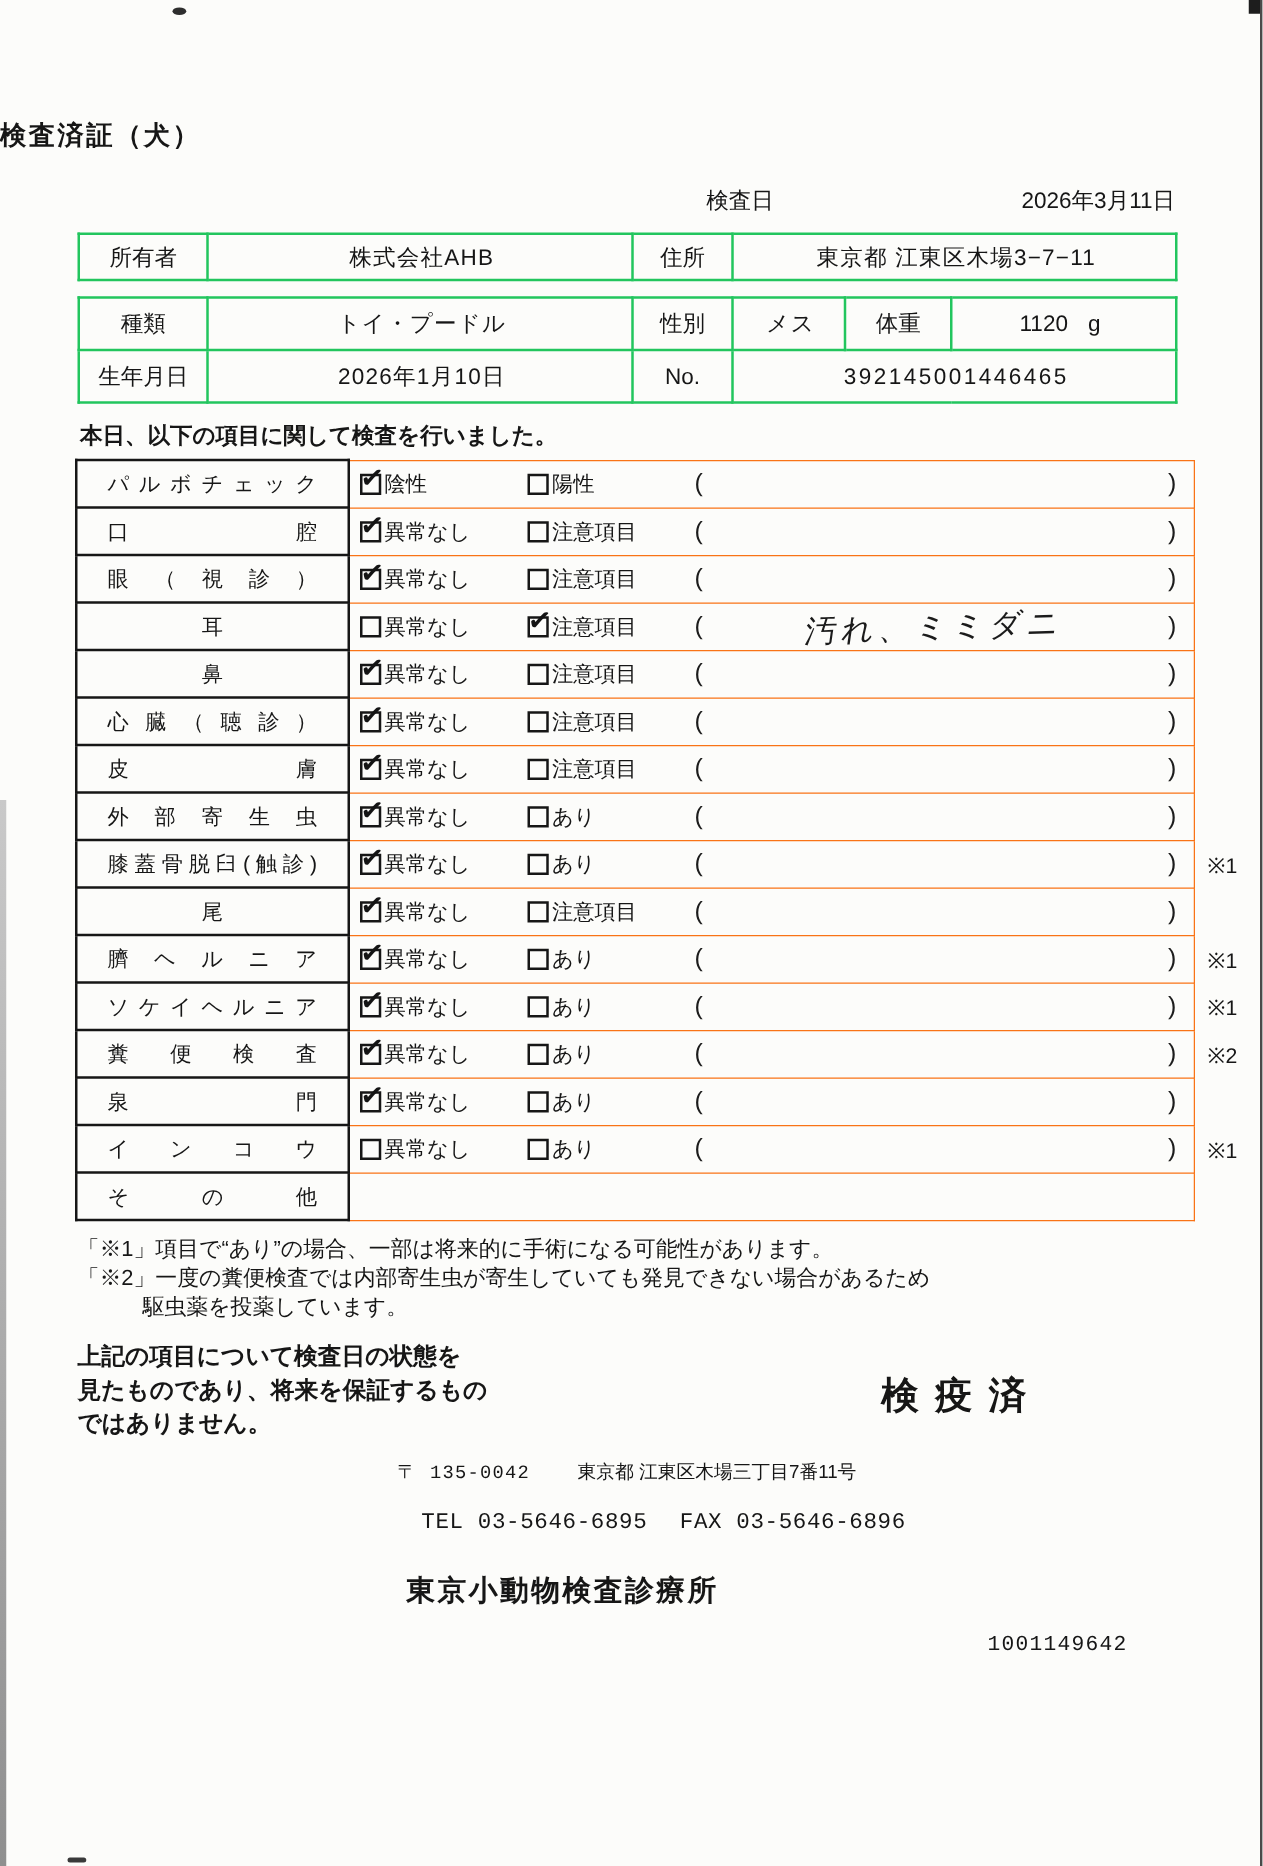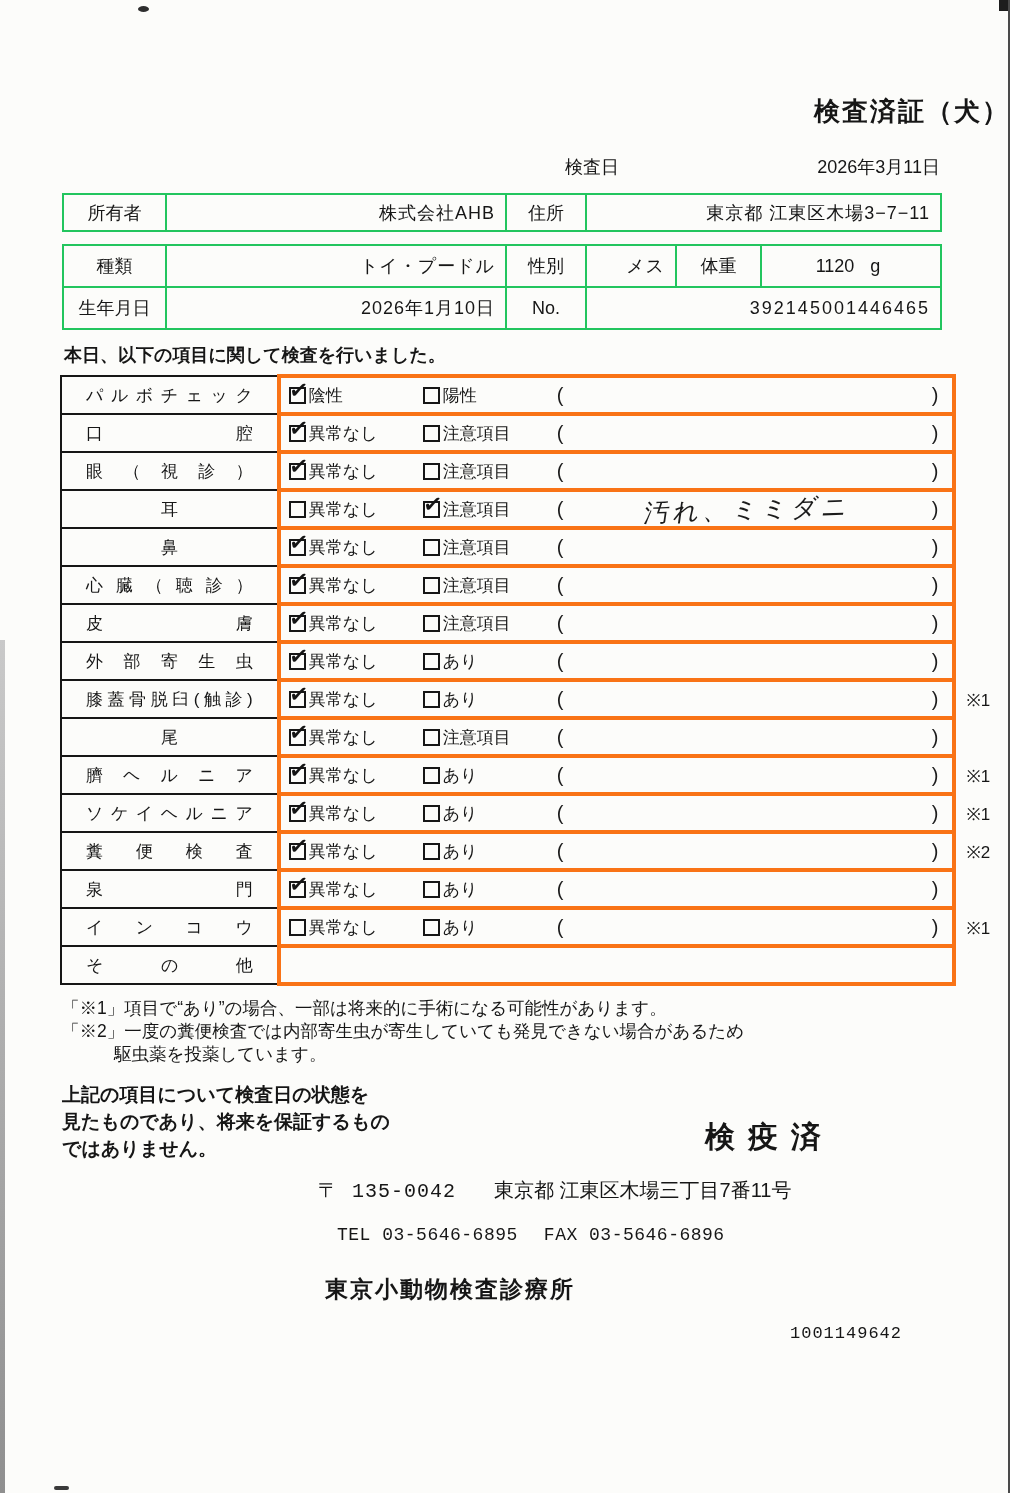--- a/index.html
+++ b/index.html
@@ -12,44 +12,44 @@
     overflow:hidden;
     margin:0 auto;
   }
   
   .edge-right{position:absolute;top:0;right:0;width:2px;height:100%;background:#4a4a4a;}
   .edge-left{position:absolute;left:0;top:640px;width:5px;height:853px;background:linear-gradient(#c9c9c9,#8f8f8f);}
   .speck-top{position:absolute;left:138px;top:6px;width:11px;height:6px;background:#2e2e2e;border-radius:50%;}
   .speck-corner{position:absolute;right:2px;top:0;width:9px;height:11px;background:#1d1d1d;}
   .speck-bottom{position:absolute;left:54px;bottom:3px;width:15px;height:4px;background:#3a3a3a;border-radius:2px;}
 
-  .title{padding-top:94px;text-align:right;font-size:26px;font-weight:700;letter-spacing:2px;}
+  .title{padding-top:94px;text-align:left;font-size:21px;font-weight:700;letter-spacing:2px;}
 
   .date-row{display:flex;justify-content:space-between;margin:26px 70px 0 565px;font-size:18px;}
 
   table{border-collapse:collapse;table-layout:fixed;}
   .owner-table{margin:14px 0 0 62px;width:878px;}
   .animal-table{margin:12px 0 0 62px;width:878px;}
   .owner-table td,.animal-table td{border:2px solid #22c55e;font-size:18px;padding:0 10px;height:35px;overflow:hidden;white-space:nowrap;}
   .animal-table td{height:40px;}
   td.hd{text-align:center;padding:0 4px;}
-  td.val{text-align:right;padding-left:13px;letter-spacing:1px;}
+  td.val{text-align:center;padding-left:13px;letter-spacing:1px;}
   td.weight{text-align:center;padding-right:16px;}
   td.weight .unit{margin-left:16px;}
 
   .intro{margin:13px 0 0 64px;font-size:18px;font-weight:700;}
 
   .check-wrap{margin:7px 0 0 60px;}
   .check-table tr{height:38px;}
   .check-table td.lbl{
     width:170px;border:2px solid #161616;font-size:17px;padding:0 24px;
     text-align:justify;text-align-last:justify;white-space:nowrap;overflow:hidden;
   }
   .check-table td.lbl.center{text-align:center;text-align-last:center;}
-  .check-table td.cnt{width:678px;border:4px solid #f97316;padding:0 0 0 8px;font-size:17px;}
+  .check-table td.cnt{width:678px;border:1px solid #f97316;padding:0 0 0 8px;font-size:17px;}
   .check-table td.ref{border:none;width:42px;padding-left:10px;font-size:17px;background:transparent;}
   .cnt-inner{display:flex;align-items:center;height:100%;}
   .opt{display:flex;align-items:center;width:134px;flex:0 0 auto;}
   .opt .oplabel{white-space:nowrap;}
   .paren-zone{flex:1;display:flex;align-items:center;justify-content:space-between;padding-right:14px;}
   .paren{font-size:20px;color:#1c1c1c;}
   .hand{
     font-size:25px;letter-spacing:4px;color:#1b1b1b;
     transform:skewX(-10deg) rotate(-2deg);
     white-space:nowrap;
@@ -59,26 +59,26 @@
     content:"✓";position:absolute;left:-2px;top:-12px;
     font-size:23px;font-weight:700;color:#141414;transform:rotate(7deg);
   }
 
   .footnotes{margin:11px 0 0 62px;font-size:17.5px;line-height:23px;}
   .footnotes .indent{padding-left:52px;}
 
   .bottom-block{position:relative;margin:15px 0 0 62px;height:88px;}
   .disclaimer{font-size:19px;font-weight:700;line-height:27px;width:420px;}
   .stamp{
-    position:absolute;left:643px;top:36px;
+    position:absolute;left:643px;top:24px;
     font-family:"Liberation Serif",serif;
     font-size:30px;font-weight:600;letter-spacing:13px;white-space:nowrap;
   }
 
-  .addr-line{margin:8px 0 0 318px;font-size:20px;display:flex;align-items:baseline;}
+  .addr-line{margin:8px 0 0 318px;font-size:15px;display:flex;align-items:baseline;}
   .addr-line .postal{font-family:"Liberation Mono",monospace;margin-right:38px;letter-spacing:1px;}
   .tel-line{margin:21px 0 0 337px;font-family:"Liberation Mono",monospace;font-size:18px;letter-spacing:0.5px;display:flex;}
   .tel-line .fax{margin-left:26px;}
   .clinic-name{margin:29px 0 12px 325px;font-size:23px;font-weight:600;letter-spacing:2px;}
   .vet-name{margin:7px 0 0 425px;font-size:19px;letter-spacing:3px;}
   .serial{margin:19px 0 0 790px;font-family:"Liberation Mono",monospace;font-size:17px;letter-spacing:1px;}
 </style>
 </head>
 <body>
 

